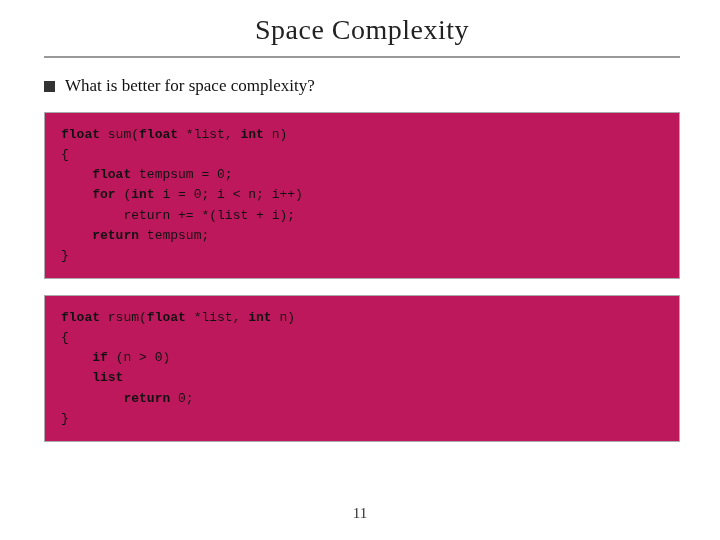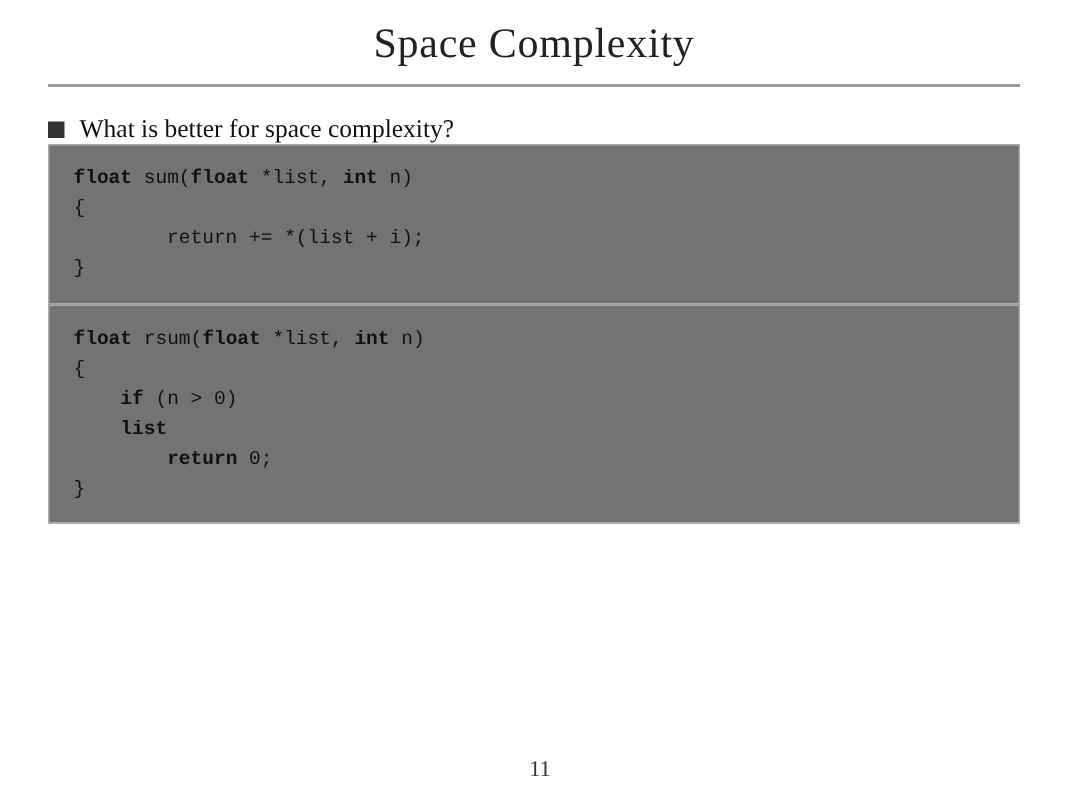--- a/index.html
+++ b/index.html
@@ -13,21 +13,21 @@
       height: 540px;
       background: #ffffff;
       font-family: 'Times New Roman', Times, serif;
       overflow: hidden;
       position: relative;
     }
 
     .slide-container {
       width: 720px;
       height: 380px;
-      padding: 0 40px 30px 32px;
+      padding: 0 40px 30px 44px;
       display: flex;
       flex-direction: column;
     }
 
     .title-area {
       text-align: center;
       padding: 14px 0 10px 0;
       border-bottom: 2px solid #999;
       margin-bottom: 18px;
     }
@@ -35,38 +35,39 @@
     .slide-title {
       font-size: 28px;
       font-weight: normal;
       color: #222;
       letter-spacing: 0.5px;
     }
 
     .question-line {
       display: flex;
       align-items: center;
-      margin-bottom: 0;
+      margin-bottom: 16px;
       font-size: 17px;
       color: #111;
     }
 
     .bullet-square {
       display: inline-block;
       width: 11px;
       height: 11px;
       background: #333;
       margin-right: 10px;
       flex-shrink: 0;
     }
 
     .code-block {
-      background: #737373;
+      background: #be185d;
       border: 1px solid #aaa;
       padding: 12px 16px;
+      margin-bottom: 16px;
       font-family: 'Courier New', Courier, monospace;
       font-size: 13px;
       line-height: 1.55;
       color: #111;
     }
 
     .code-line {
       white-space: pre;
     }
 
@@ -94,21 +95,24 @@
   </div>
 
   <div class="question-line">
     <span class="bullet-square"></span>
     <span>What is better for space complexity?</span>
   </div>
 
   <div class="code-block">
     <div class="code-line"><span class="kw">float</span> sum(<span class="kw">float</span> *list, <span class="kw">int</span> n)</div>
     <div class="code-line">{</div>
+    <div class="code-line">    <span class="kw">float</span> tempsum = 0;</div>
+    <div class="code-line">    <span class="kw">for</span> (<span class="kw">int</span> i = 0; i &lt; n; i++)</div>
     <div class="code-line">        return += *(list + i);</div>
+    <div class="code-line">    <span class="kw">return</span> tempsum;</div>
     <div class="code-line">}</div>
   </div>
 
   <div class="code-block">
     <div class="code-line"><span class="kw">float</span> rsum(<span class="kw">float</span> *list, <span class="kw">int</span> n)</div>
     <div class="code-line">{</div>
     <div class="code-line">    <span class="kw">if</span> (n &gt; 0)</div>
     <div class="code-line">    <span class="kw">list</span></div>
     <div class="code-line">        <span class="kw">return</span> 0;</div>
     <div class="code-line">}</div>

